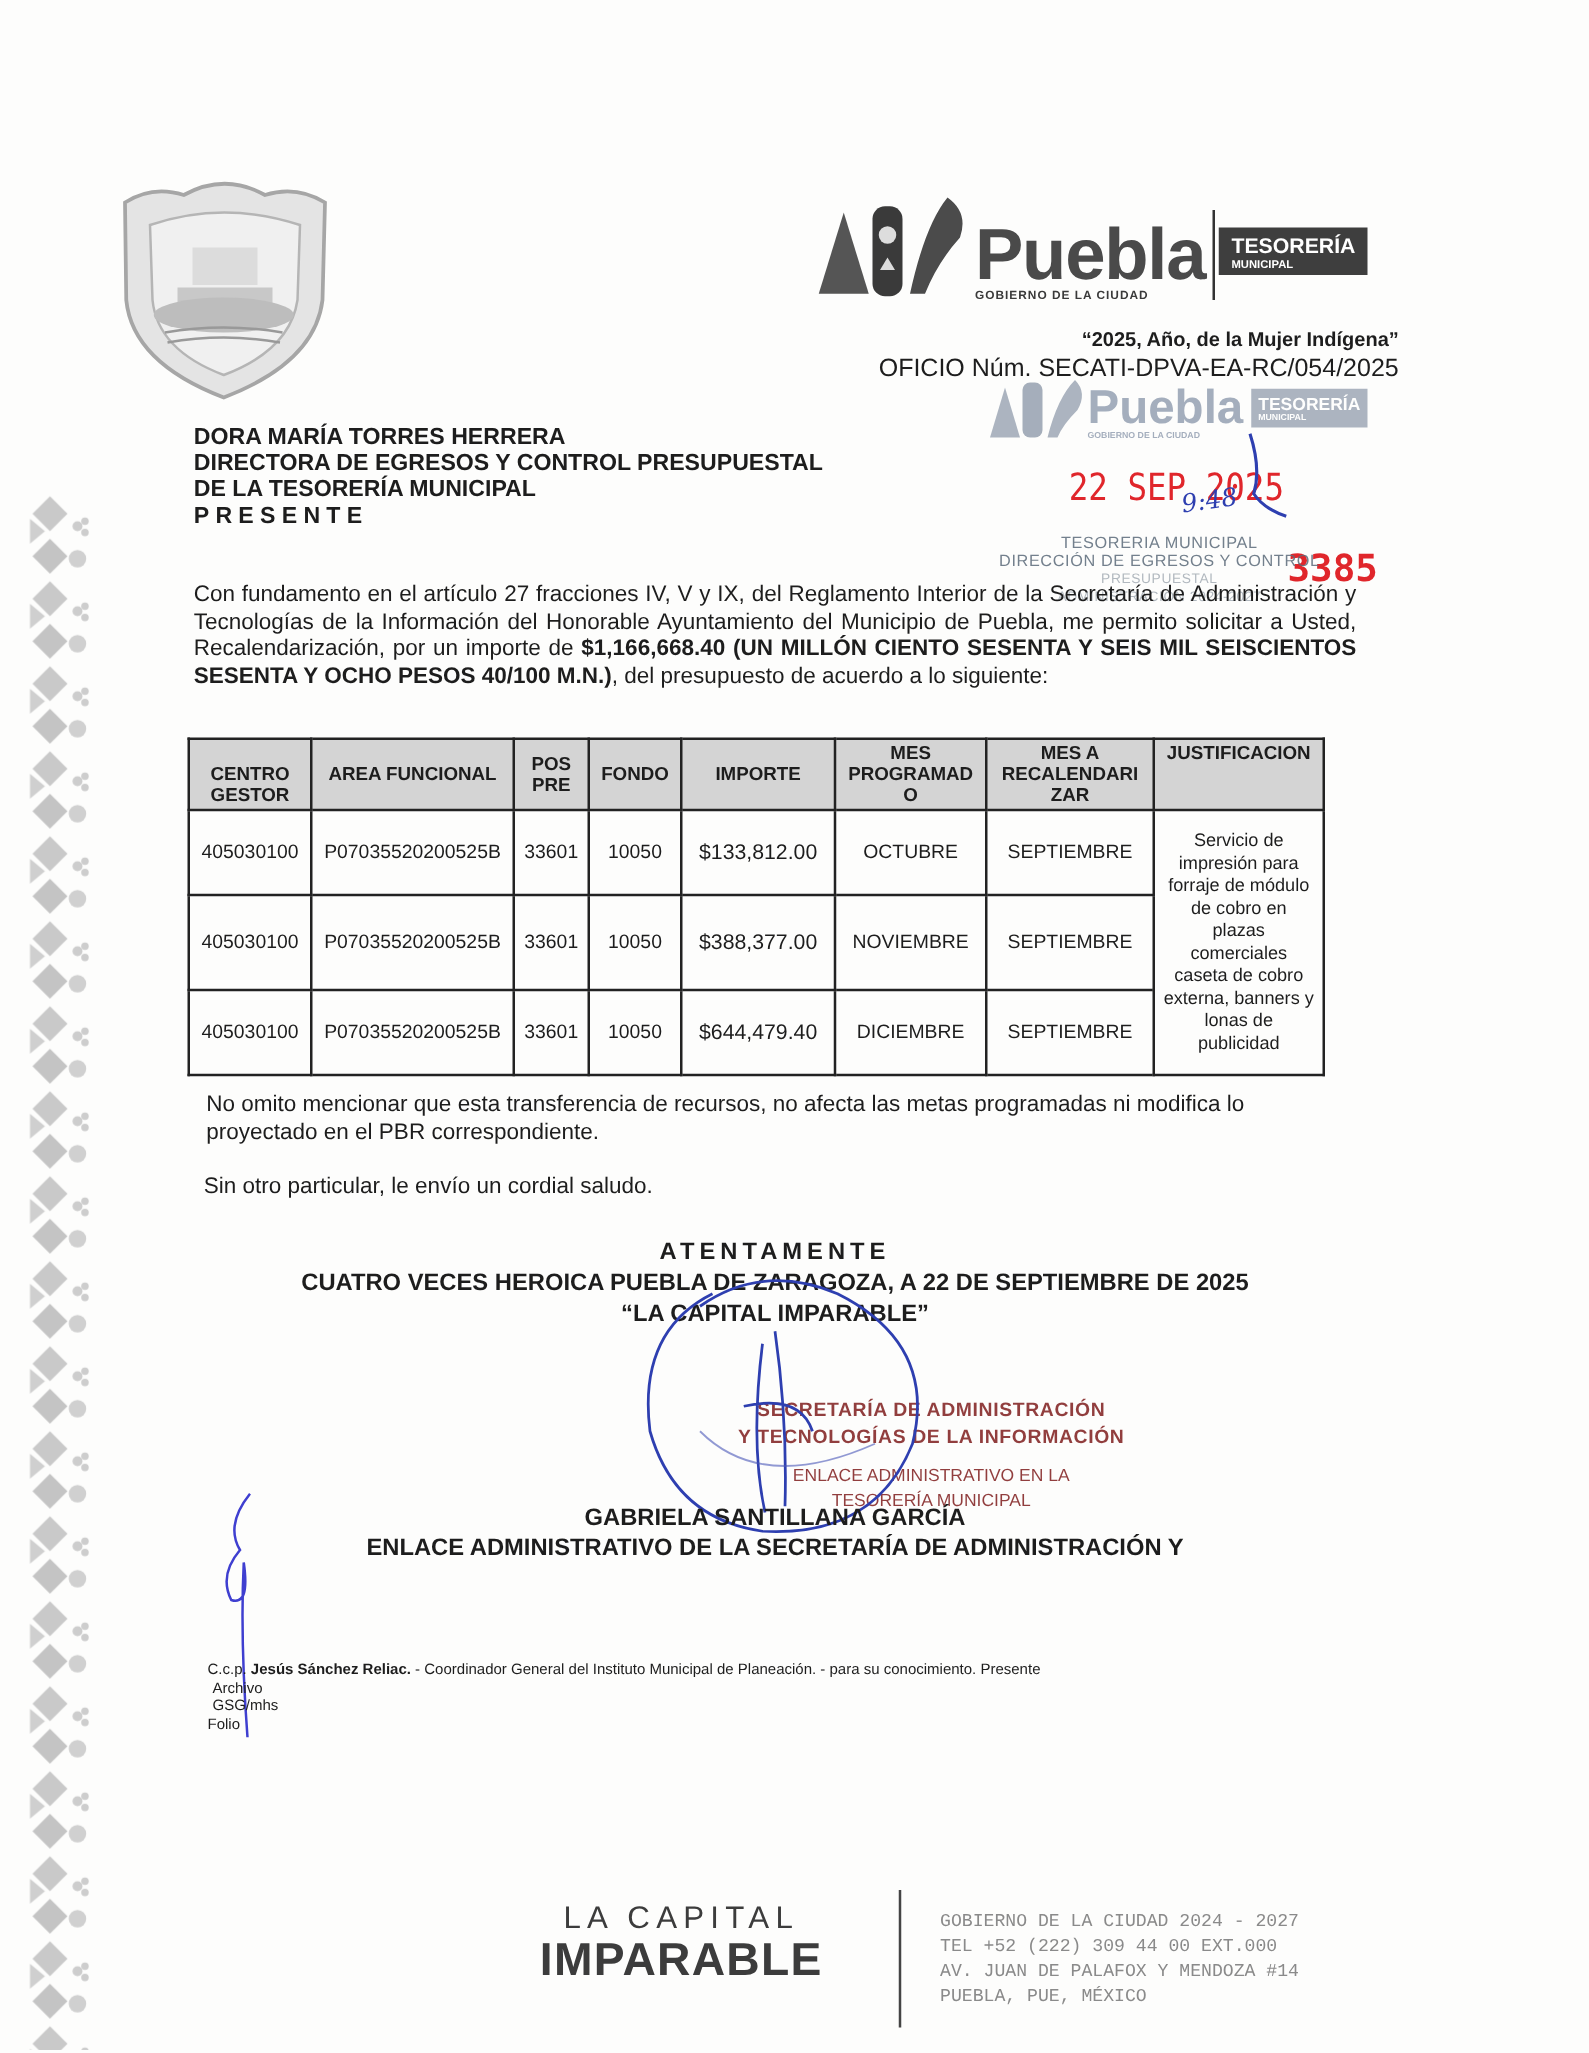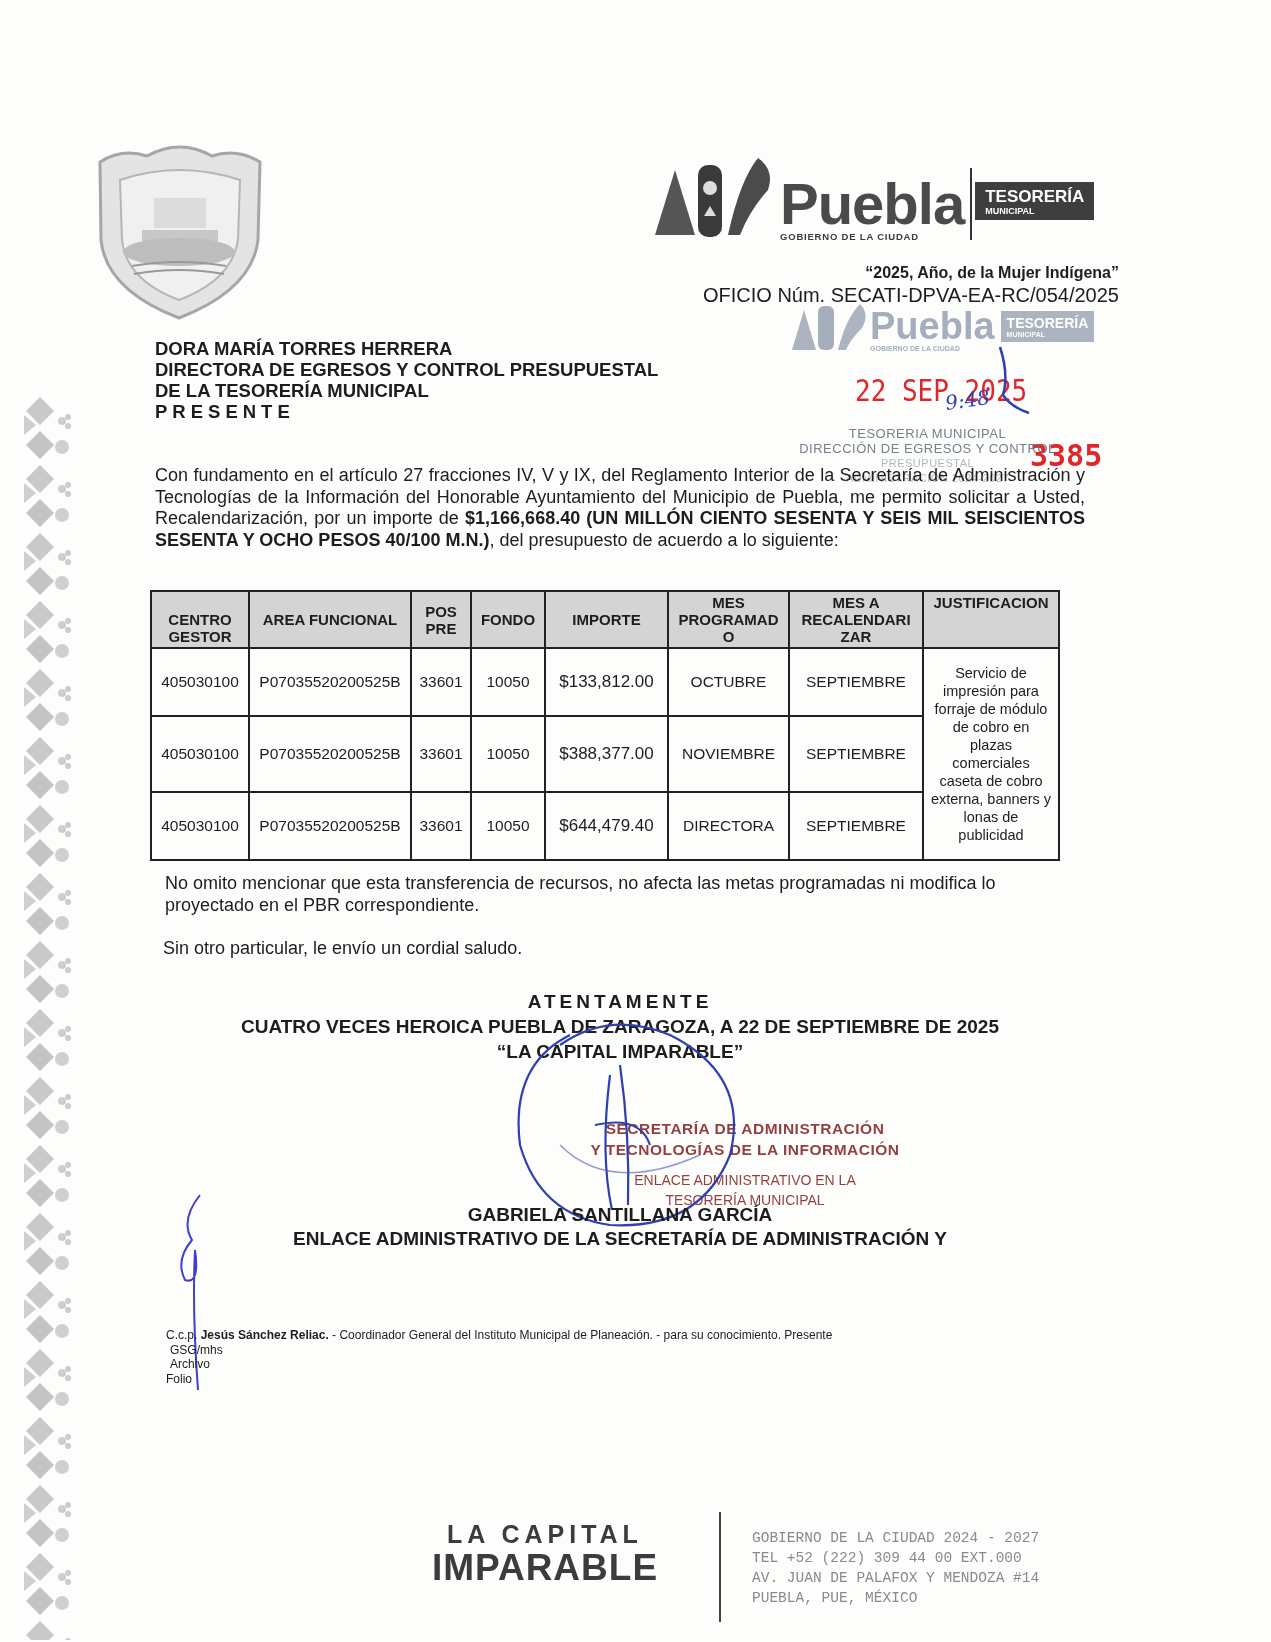--- a/index.html
+++ b/index.html
@@ -42,21 +42,21 @@
   .city-date { top:1015px; }
   .capital { top:1040px; }
   .sec-stamp { left:570px; top:1062px; width:350px; text-align:center; color:#7f1d1d; opacity:0.85; }
   .sec-stamp .l1 { font-size:15.5px; font-weight:bold; letter-spacing:0.5px; margin-top:56px; line-height:21px; }
   .sec-stamp .l3 { font-size:14px; margin-top:10px; line-height:20px; }
   .signer { left:150px; width:940px; text-align:center; font-weight:bold; font-size:19px; line-height:24px; }
   .signer-name { top:1203px; }
   .signer-title { top:1227px; }
   .ccp { left:166px; top:1328px; font-size:12px; line-height:14.5px; }
   .footer-logo { left:395px; top:1520px; width:300px; height:95px; text-align:center; color:#3c3c3c; }
-  .footer-logo .a { font-size:25px; font-weight:bold; letter-spacing:5px;text-align:center; }
+  .footer-logo .a { font-size:25px; font-weight:normal; letter-spacing:5px;text-align:center; }
   .footer-logo .b { font-size:37px; font-weight:bold; line-height:38px; letter-spacing:1px; }
   .footer-divider { left:719px; top:1512px; width:2px; height:110px; background:#444; }
   .footer-addr { left:752px; top:1528px; font-family:"Liberation Mono", monospace; font-size:14.5px; line-height:20px; color:#8a8a8a; }
   svg { display:block; }
 </style>
 </head>
 <body>
 
 <div class="abs side-border">
   <svg width="58" height="1245" viewBox="0 0 58 1245">
@@ -199,21 +199,21 @@
       <td style="font-size:17px;">$388,377.00</td>
       <td>NOVIEMBRE</td>
       <td>SEPTIEMBRE</td>
     </tr>
     <tr style="height:56px;">
       <td>405030100</td>
       <td>P07035520200525B</td>
       <td>33601</td>
       <td>10050</td>
       <td style="font-size:17px;">$644,479.40</td>
-      <td>DIRECTORA</td>
+      <td>DICIEMBRE</td>
       <td>SEPTIEMBRE</td>
     </tr>
   </tbody>
 </table>
 
 <div class="abs p2">No omito mencionar que esta transferencia de recursos, no afecta las metas programadas ni modifica lo proyectado en el PBR correspondiente.</div>
 <div class="abs p3">Sin otro particular, le envío un cordial saludo.</div>
 
 <div class="abs closing atentamente">ATENTAMENTE</div>
 <div class="abs closing city-date">CUATRO VECES HEROICA PUEBLA DE ZARAGOZA, A 22 DE SEPTIEMBRE DE 2025</div>
@@ -235,22 +235,22 @@
   <path d="M30,5 Q10,30 22,50 Q5,70 15,90 Q30,95 25,60 Q22,120 28,200" stroke="#3f3fd0" stroke-width="2" fill="none"></path>
 </svg>
 
 <div class="abs signer signer-name">GABRIELA SANTILLANA GARCÍA</div>
 <div class="abs signer signer-title">
   <div>ENLACE ADMINISTRATIVO DE LA SECRETARÍA DE ADMINISTRACIÓN Y</div>
 </div>
 
 <div class="abs ccp">
   <div><span>C.c.p. </span><b>Jesús Sánchez Reliac.</b><span> - Coordinador General del Instituto Municipal de Planeación. - para su conocimiento. Presente</span></div>
+  <div style="padding-left:4px;">Archivo</div>
   <div style="padding-left:4px;">GSG/mhs</div>
-  <div style="padding-left:4px;">Archivo</div>
   <div>Folio</div>
 </div>
 
 <div class="abs footer-logo">
   <div class="a">LA CAPITAL</div>
   <div class="b">IMPARABLE</div>
 </div>
 <div class="abs footer-divider"></div>
 <div class="abs footer-addr">
   <div>GOBIERNO DE LA CIUDAD 2024 - 2027</div>

